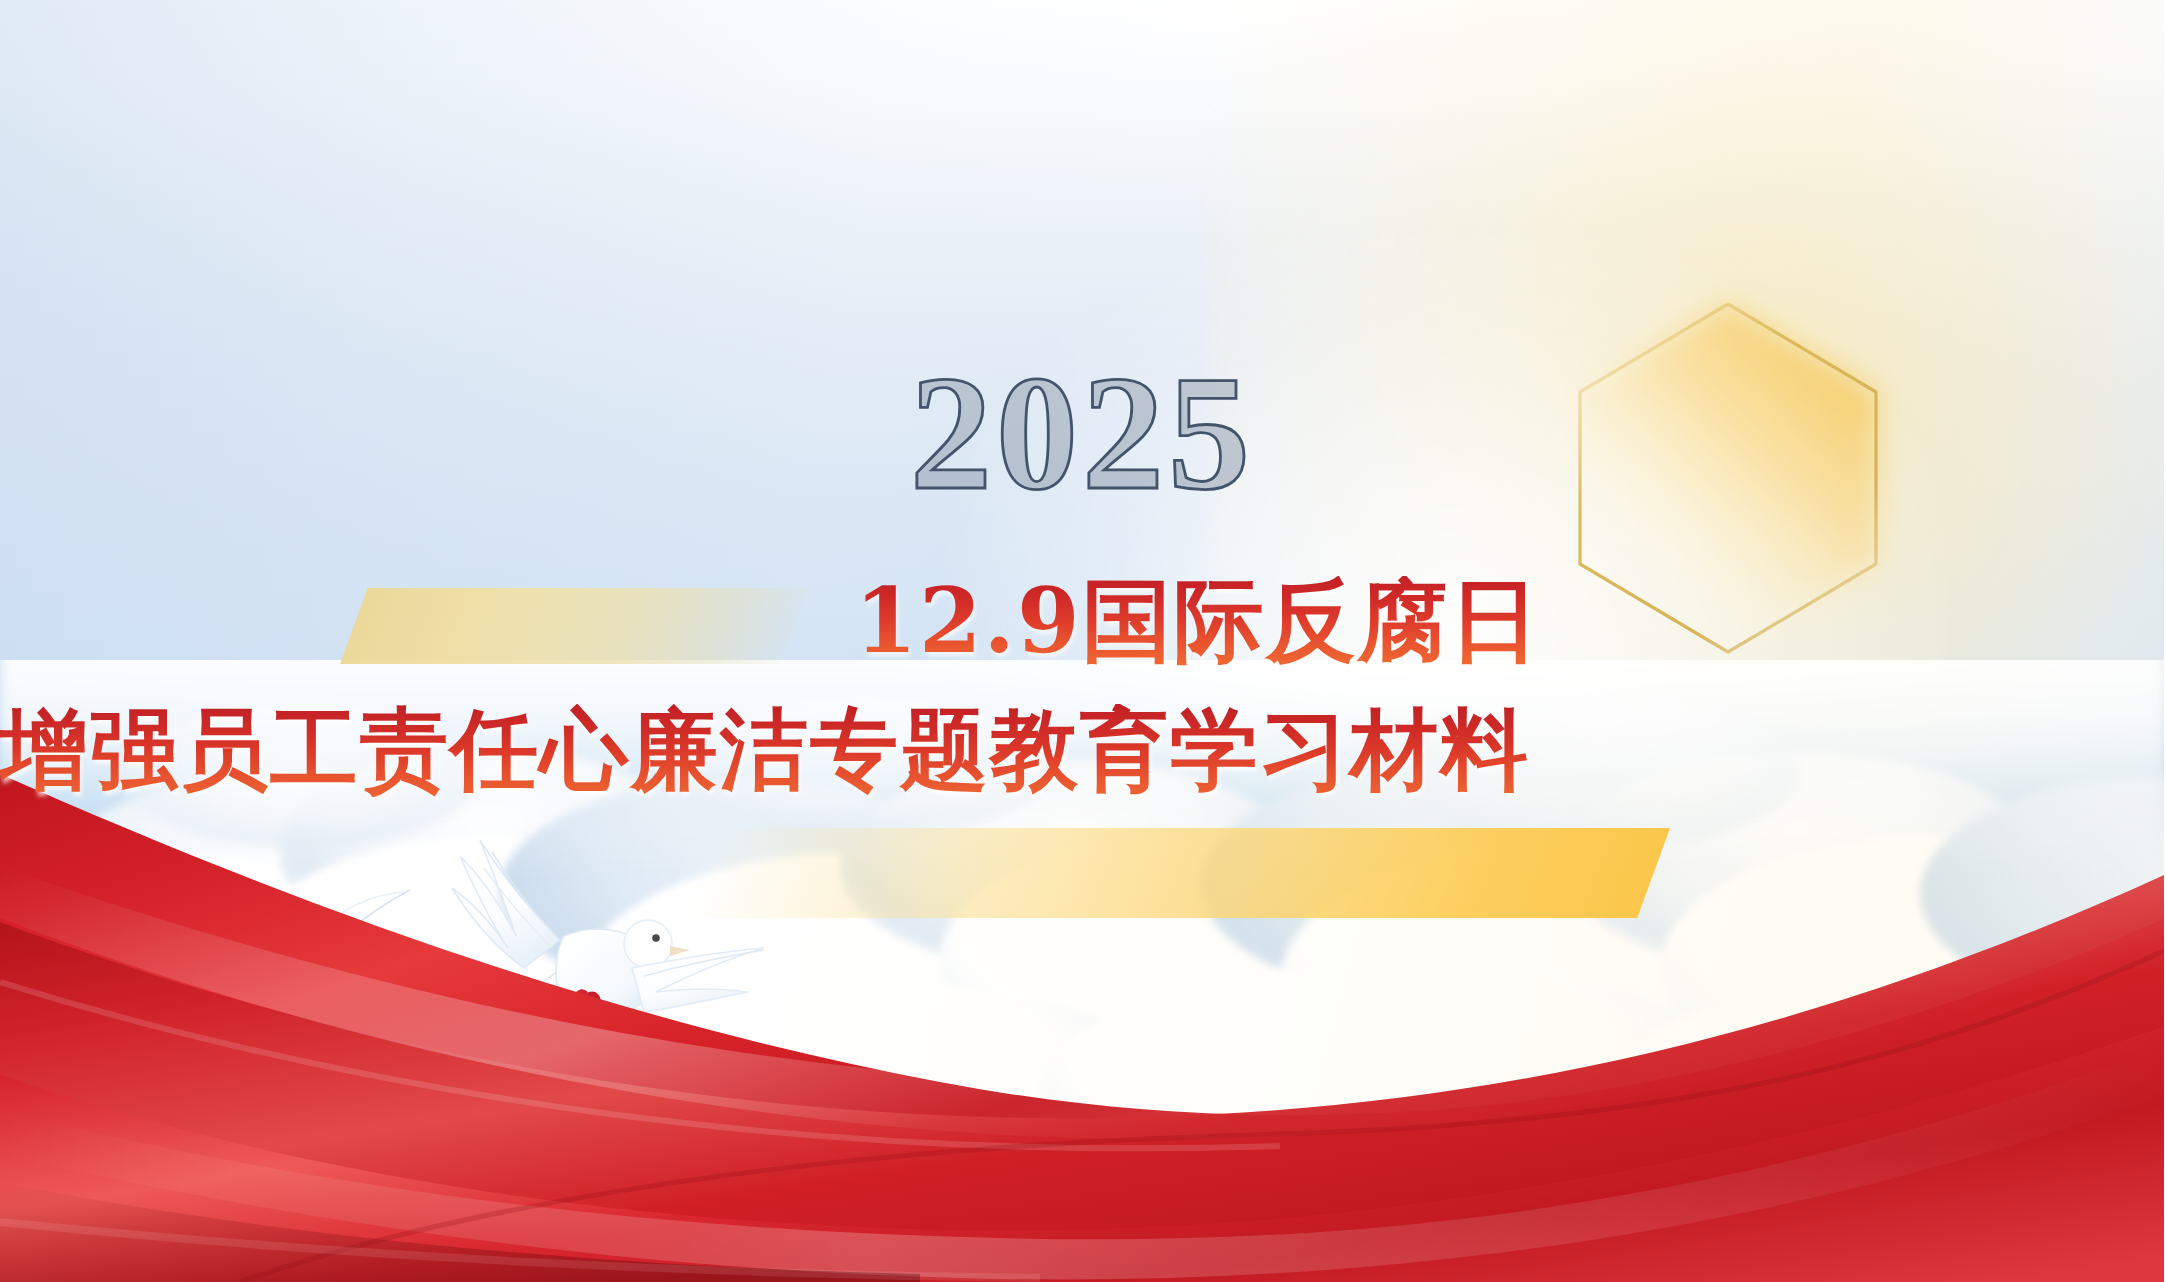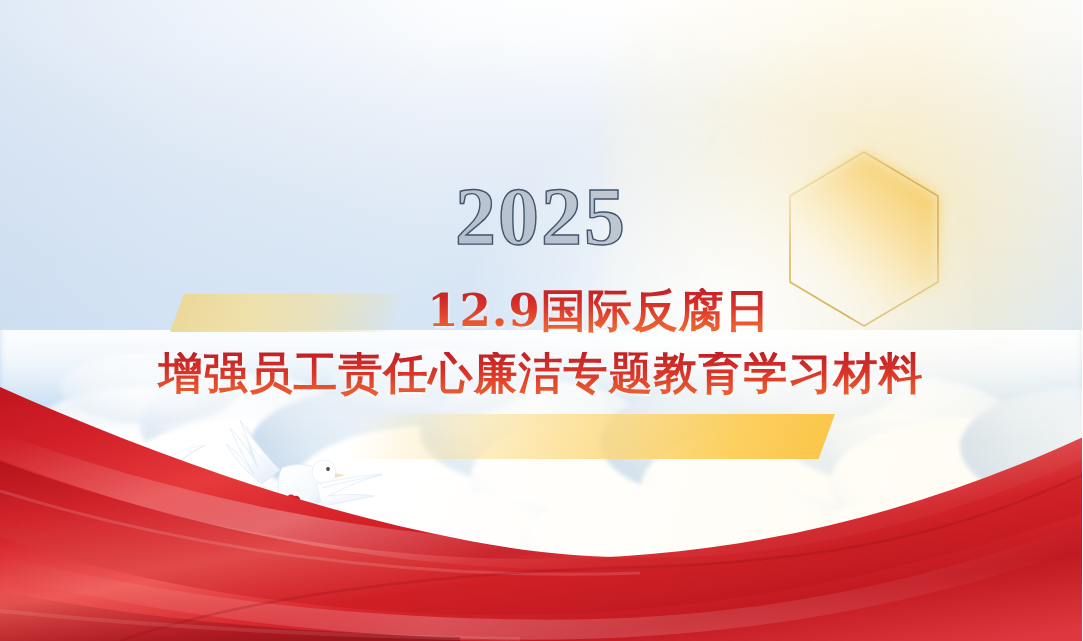--- a/index.html
+++ b/index.html
@@ -227,22 +227,22 @@
     background-clip: text;
     color: transparent;
     -webkit-text-fill-color: transparent;
     filter: drop-shadow(1px 2px 1px rgba(255,255,255,0.65));
   }
 
   .title-sub {
     position: absolute;
     left: 0; right: 0;
     top: 352px;
-    text-align: center;
-    font-family: Liberation Mono, monospace;
+    text-align: left;
+    font-family: Liberation Sans, sans-serif;
     font-size: 44px;
     font-weight: 700;
     letter-spacing: 1px;
     line-height: 1.1;
     background: linear-gradient(to bottom,
       #c02025 0%, #cd2927 22%, #da3729 46%, #e54e2e 70%, #ee6733 100%);
     -webkit-background-clip: text;
     background-clip: text;
     color: transparent;
     -webkit-text-fill-color: transparent;

